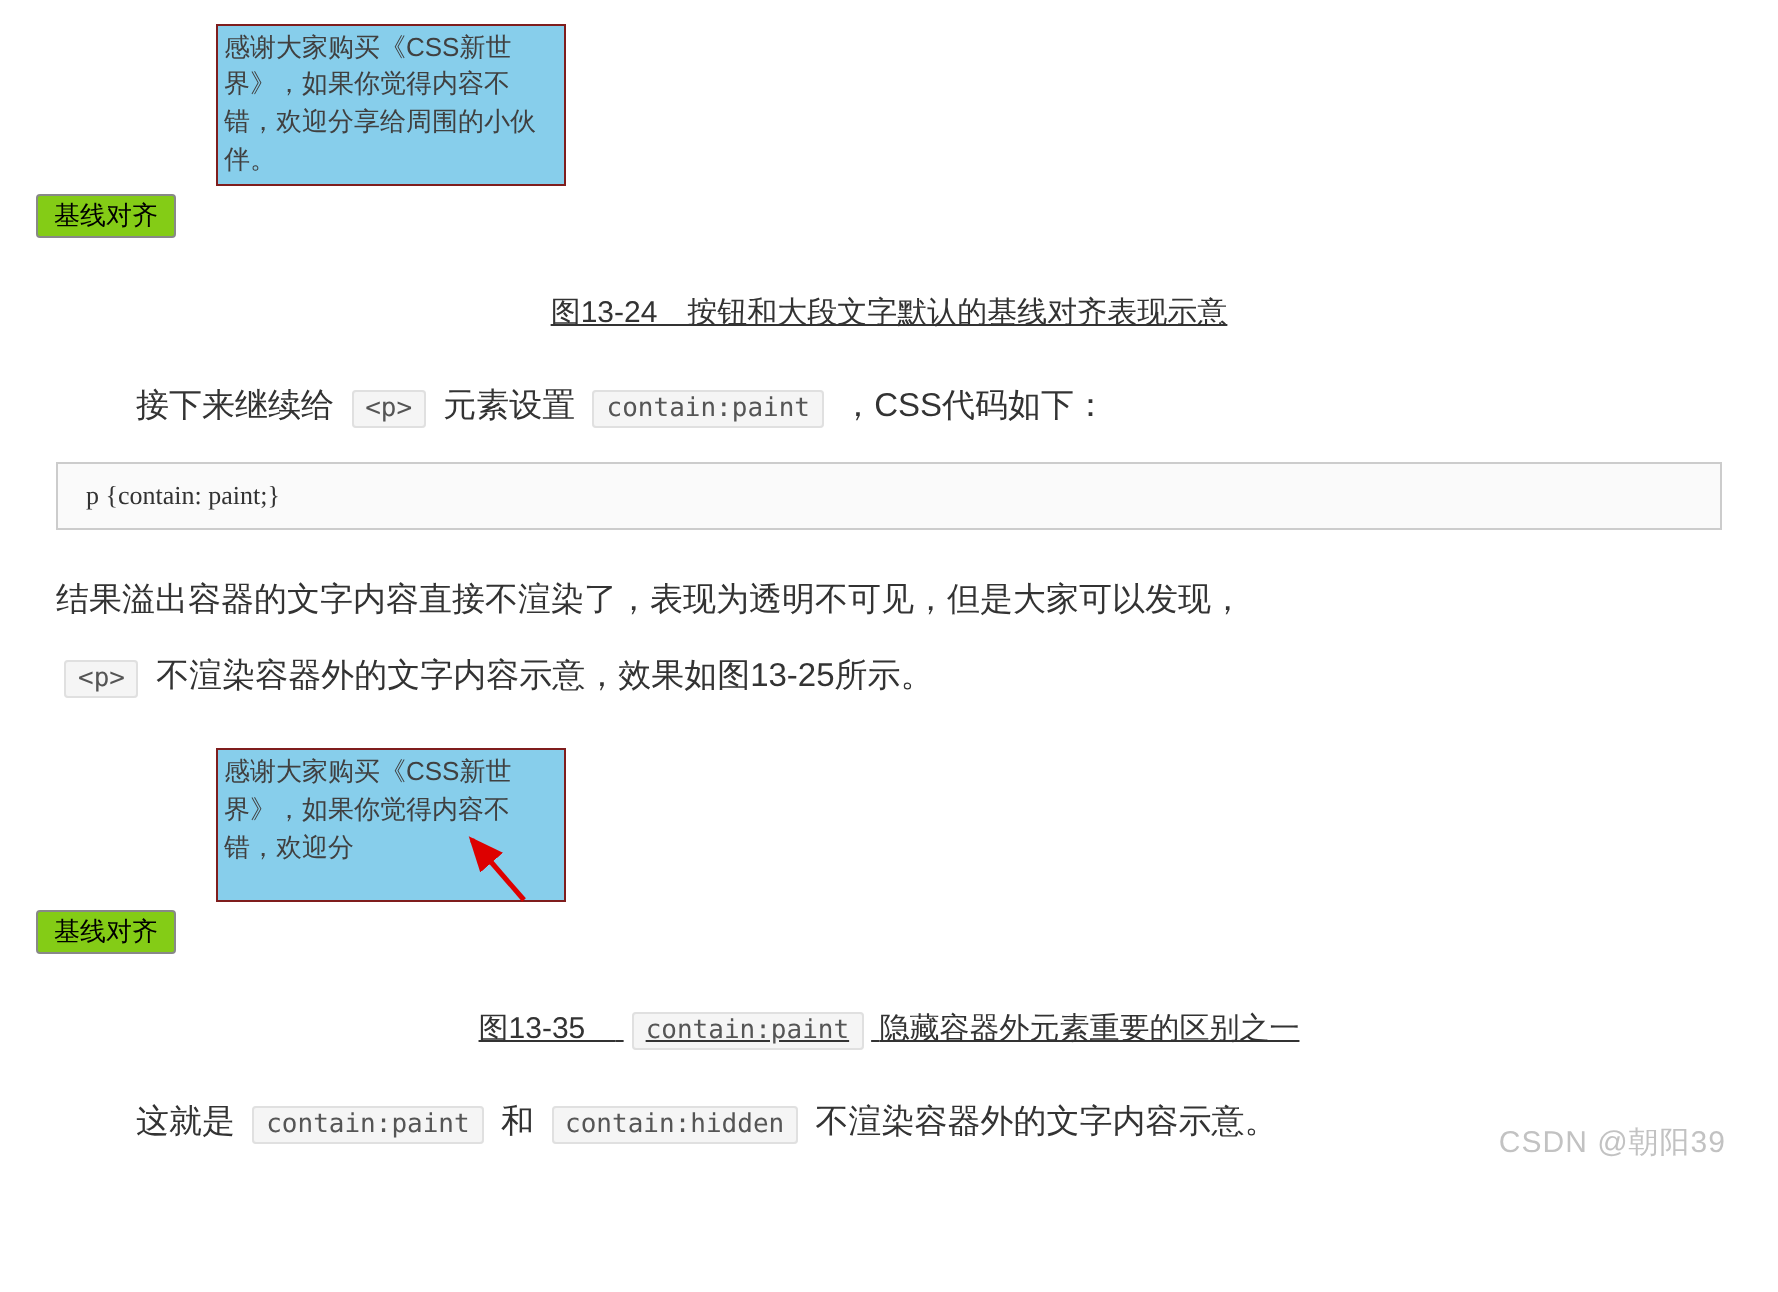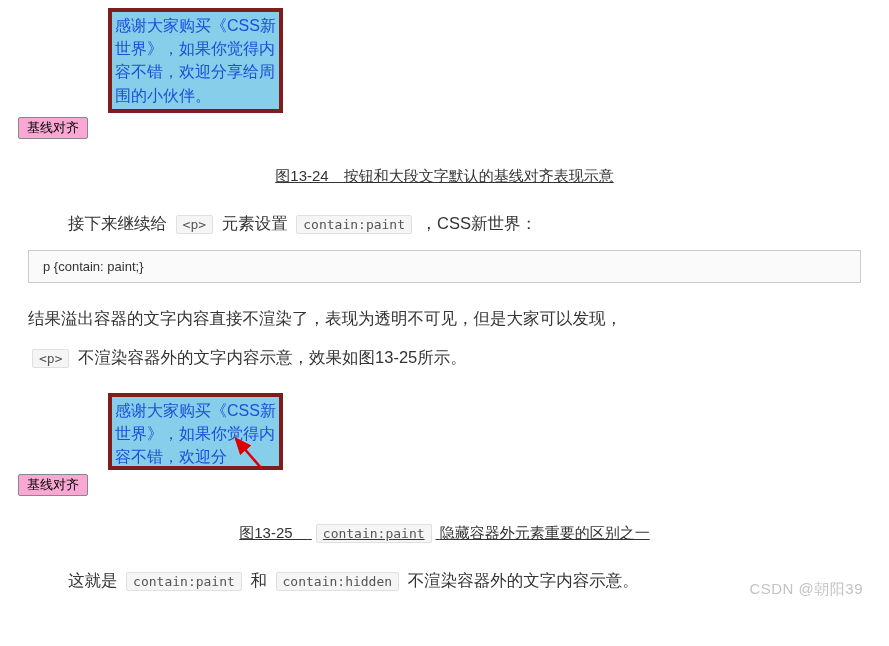--- a/index.html
+++ b/index.html
@@ -23,36 +23,36 @@
       gap: 0;
     }
     .empty-left {
       width: 90px;
       height: 85px;
       background: #fff;
     }
     .blue-text-box {
       width: 175px;
       background: #87CEEB;
-      color: #1d4ed8;
-      font-size: 16px;
+      color: #404040;
+      font-size: 13px;
       line-height: 1.45;
       padding: 2px 3px;
-      border: 4px solid #7f1d1d;
+      border: 1px solid #7f1d1d;
     }
     .blue-text-box.clipped {
       height: 77px;
       overflow: hidden;
       position: relative;
     }
     .demo-btn {
       font-family: inherit;
       font-size: 13px;
       padding: 1px 8px;
-      background: #f9a8d4;
+      background: #84cc16;
       border: 1px solid #888;
       border-radius: 2px;
       margin-top: 4px;
       margin-left: 0;
       display: inline-block;
       cursor: pointer;
     }
     .figure-caption {
       text-align: center;
       margin: 28px 0 20px 0;
@@ -75,21 +75,21 @@
       font-size: 13px;
       color: #555;
       margin: 0 4px;
       border-radius: 2px;
     }
     .code-block {
       margin: 8px 28px 18px 28px;
       background: #fafafa;
       border: 1px solid #ccc;
       padding: 8px 14px;
-      font-family: Liberation Sans, sans-serif;
+      font-family: Liberation Serif, serif;
       font-size: 13px;
       color: #333;
     }
     .arrow {
       position: absolute;
       width: 40px;
       height: 40px;
       left: 210px;
       top: 38px;
       pointer-events: none;
@@ -119,21 +119,21 @@
   <button class="demo-btn">基线对齐</button>
 </div>
 
 <div class="figure-caption">图13-24　按钮和大段文字默认的基线对齐表现示意</div>
 
 <p class="body-text">
   <span>接下来继续给</span>
   <code class="inline-code">&lt;p&gt;</code>
   <span>元素设置</span>
   <code class="inline-code">contain:paint</code>
-  <span>，CSS新世界：</span>
+  <span>，CSS代码如下：</span>
 </p>
 
 <div class="code-block">p {contain: paint;}</div>
 
 <p class="body-text" style="margin-left:28px;">
   <span>结果溢出容器的文字内容直接不渲染了，表现为透明不可见，但是大家可以发现，</span>
 </p>
 <p class="body-text" style="margin-left:28px; margin-top:-6px;">
   <code class="inline-code">&lt;p&gt;</code>
   <span>不渲染容器外的文字内容示意，效果如图13-25所示。</span>
@@ -150,21 +150,21 @@
     <defs>
         <marker id="ah" markerWidth="8" markerHeight="8" refX="6" refY="3" orient="auto">
           <polygon points="0,0 7,3 0,6" fill="#d00"></polygon>
         </marker>
       </defs>
     <line x1="34" y1="38" x2="8" y2="8" stroke="#d00" stroke-width="2.5" marker-end="url(#ah)"></line>
   </svg>
 </div>
 
 <div class="figure-caption">
-  <span>图13-25　</span>
+  <span>图13-35　</span>
   <code class="inline-code">contain:paint</code>
   <span> 隐藏容器外元素重要的区别之一</span>
 </div>
 
 <p class="body-text">
   <span>这就是</span>
   <code class="inline-code">contain:paint</code>
   <span>和</span>
   <code class="inline-code">contain:hidden</code>
   <span>不渲染容器外的文字内容示意。</span>

